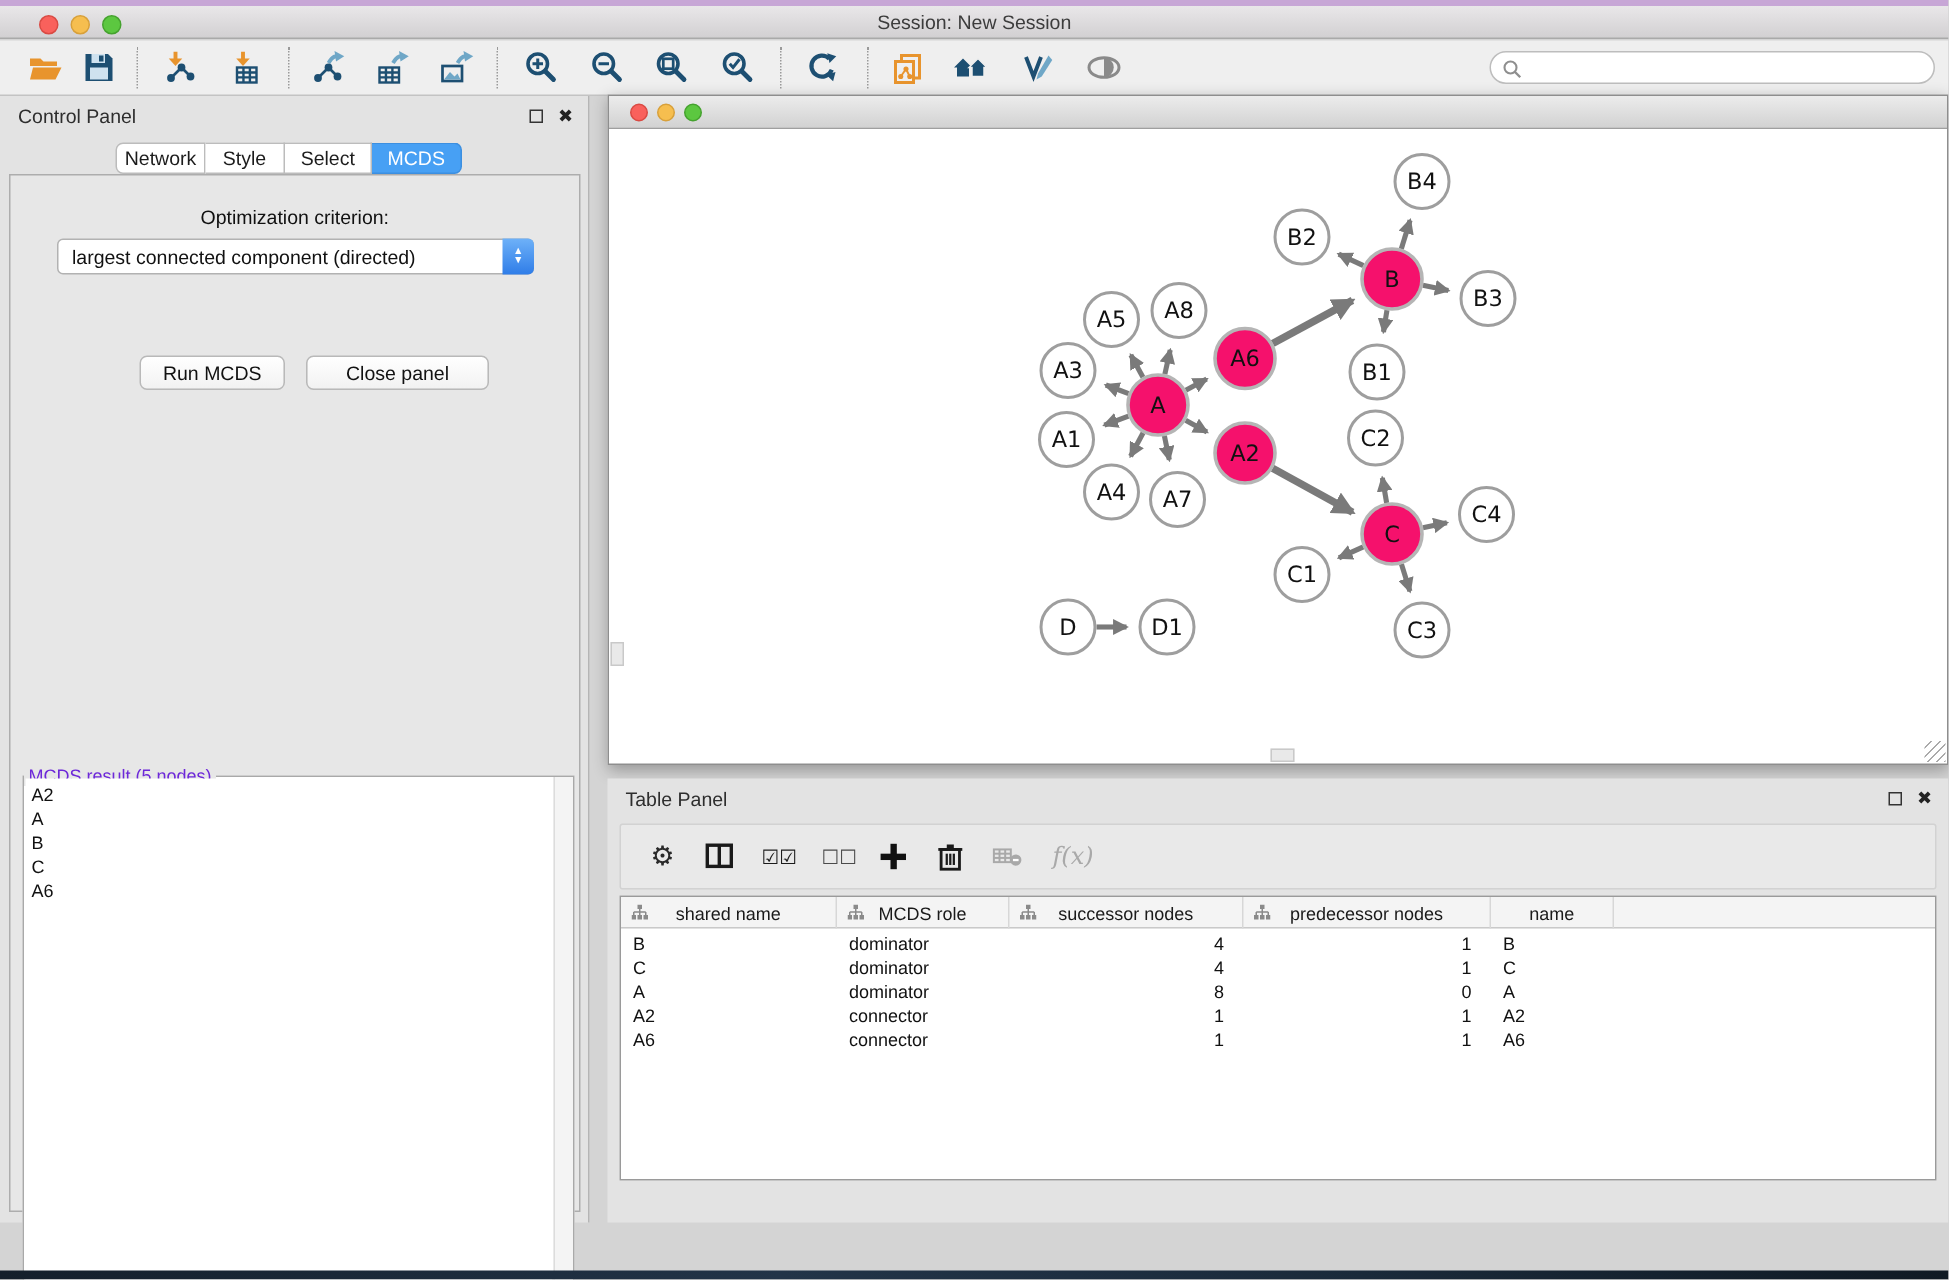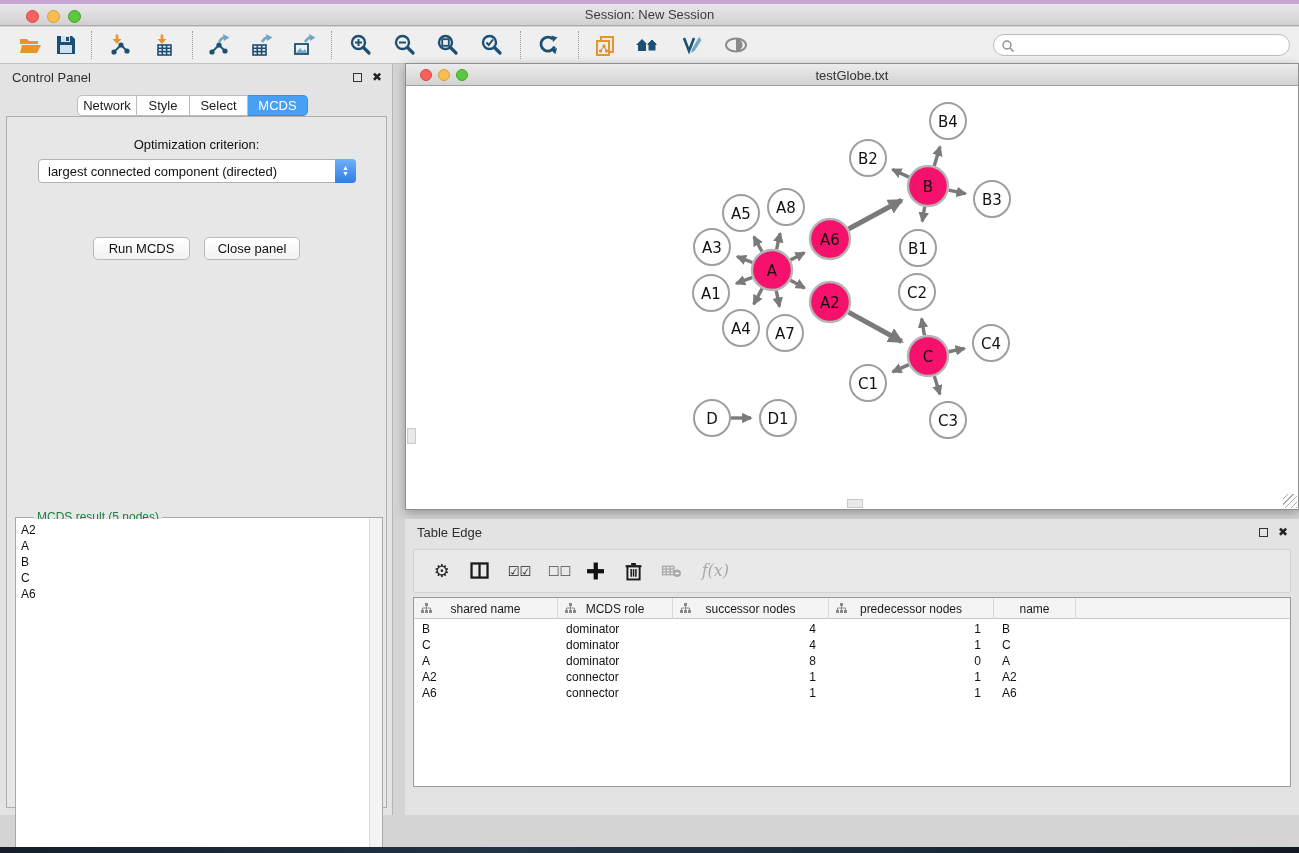--- a/index.html
+++ b/index.html
@@ -45,24 +45,24 @@
   #criterion-label { position:absolute; left:0; width:100%; top:20px; text-align:center; font-size:13px; color:#111; }
   #criterion-select { position:absolute; left:31px; top:42px; width:318px; height:24px; background:#fff;
     border:1px solid #b2b2b2; border-radius:4px; font-size:13px; color:#111; }
   #criterion-select .sel-text { position:absolute; left:9px; top:4px; }
   #criterion-select .stepper { position:absolute; right:-1px; top:-1px; width:21px; height:24px; border-radius:0 4px 4px 0;
     background:linear-gradient(#6eb1f8,#2f7de8); display:flex; flex-direction:column; align-items:center; justify-content:center; }
   .stepper span { color:#fff; font-size:7px; line-height:6px; }
   .cp-btn { position:absolute; top:120px; height:23px; background:linear-gradient(#ffffff,#f2f2f2);
     border:1px solid #b9b9b9; border-radius:5px; font-size:13px; color:#111; display:flex; align-items:center; justify-content:center; }
   #run-btn { left:86px; width:97px; }
-  #closepanel-btn { left:197px; width:96px; }
+  #closepanel-btn { left:197px; width:122px; }
 
   #mcds-result { position:absolute; left:8px; top:400px; width:368px; height:342px; border:1px solid #a9a9a9; background:#fff; }
-  #mcds-legend { position:absolute; left:18px; top:-8px; background:#e7e7e7; padding:0 3px; font-size:12px; color:#15803d; }
+  #mcds-legend { position:absolute; left:0; top:-8px; background:#e7e7e7; padding:0 3px; font-size:12px; color:#6d28d9; }
   #mcds-list { position:absolute; inset:1px 14px 1px 1px; background:#fff; font-size:12px; color:#111; padding:3px 0 0 4px; line-height:16px; }
   #mcds-scroll { position:absolute; right:0; top:0; width:13px; height:100%; background:#f4f4f4; border-left:1px solid #dcdcdc; }
 
   
   #net-window { position:absolute; left:405px; top:63px; width:894px; height:447px; background:#fff;
     border:1px solid #8e8e8e; box-shadow:0 3px 10px rgba(0,0,0,.3); }
   #net-titlebar { position:absolute; left:0; top:0; width:100%; height:22px;
     background:linear-gradient(#ececec,#d2d2d2); border-bottom:1px solid #9f9f9f; }
   #net-titlebar .tl { top:5px; width:12px; height:12px; }
   #net-title { position:absolute; left:0; right:0; top:4px; text-align:center; font-size:13px; color:#333; }
@@ -316,21 +316,20 @@
         <div id="mcds-scroll"></div>
       </div>
     </div>
   </div>
 
   <div id="net-window">
     <div id="net-titlebar">
       <span class="tl red" style="left:14px"></span>
       <span class="tl yellow" style="left:32px"></span>
       <span class="tl green" style="left:50px"></span>
-      <div id="net-title">testGlobe.txt</div>
     </div>
     <svg id="net-canvas" width="892" height="424">
       <defs>
         <marker id="arrow" viewBox="0 0 10 10" refX="8.5" refY="5" markerWidth="3.1" markerHeight="3.1" orient="auto">
           <path d="M0,0 L10,5 L0,10 z" fill="#7a7a7a"></path>
         </marker>
       </defs>
       <g id="edge-layer">
           <line x1="346.35035698573034" y1="191.4088817922656" x2="330.26382673263237" y2="197.47429483851565" stroke="#7a7a7a" stroke-width="3.4" marker-end="url(#arrow)"></line>
           <line x1="384.38713136456266" y1="194.14462420113801" x2="398.608247163223" y2="201.9907570555713" stroke="#7a7a7a" stroke-width="3.4" marker-end="url(#arrow)"></line>
@@ -439,21 +438,21 @@
           </g>
         </g>
     </svg>
     <div class="scroll-nub" id="nub-left"></div>
     <div class="scroll-nub" id="nub-bottom"></div>
     <div id="net-grip"></div>
   </div>
 
   <div id="table-panel">
     <div class="panel-titlebar">
-      <span class="panel-title">Table Edge</span>
+      <span class="panel-title">Table Panel</span>
       <span class="float-icon" id="tp-float"></span>
       <span class="close-icon" id="tp-close">✖</span>
     </div>
     <div id="tp-toolbar">
         <div class="tp-icon" style="left: 14px;">
           <svg width="34" height="22" viewBox="0 0 34 22">
             <g transform="translate(6,0)">
               <text x="0" y="17" font-size="19" fill="#2a2a2a" font-family="'DejaVu Sans',sans-serif">⚙</text>
             </g>
           </svg>

